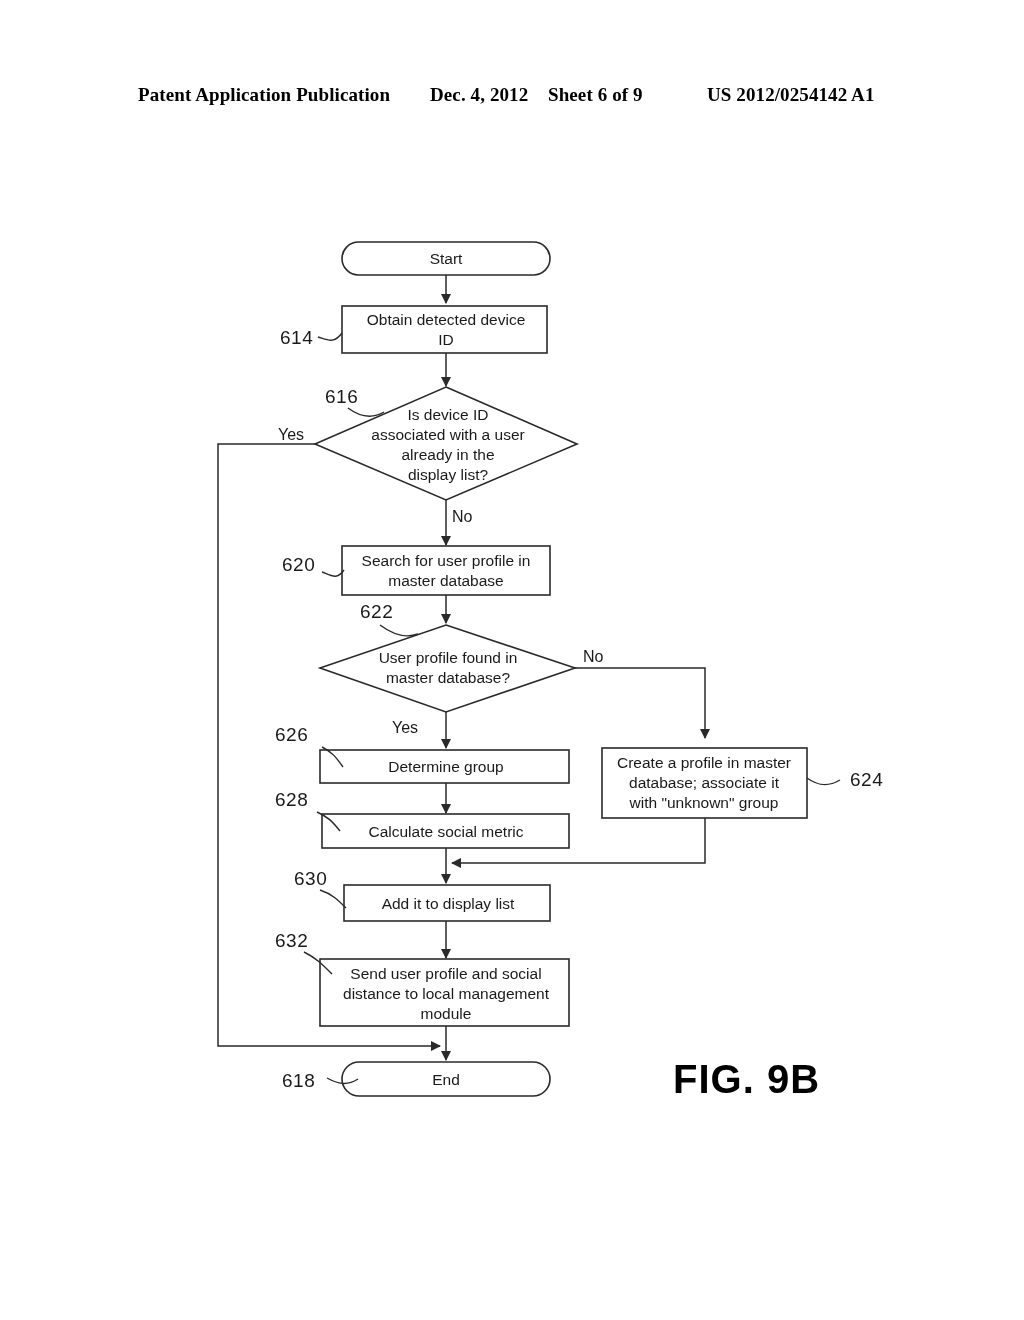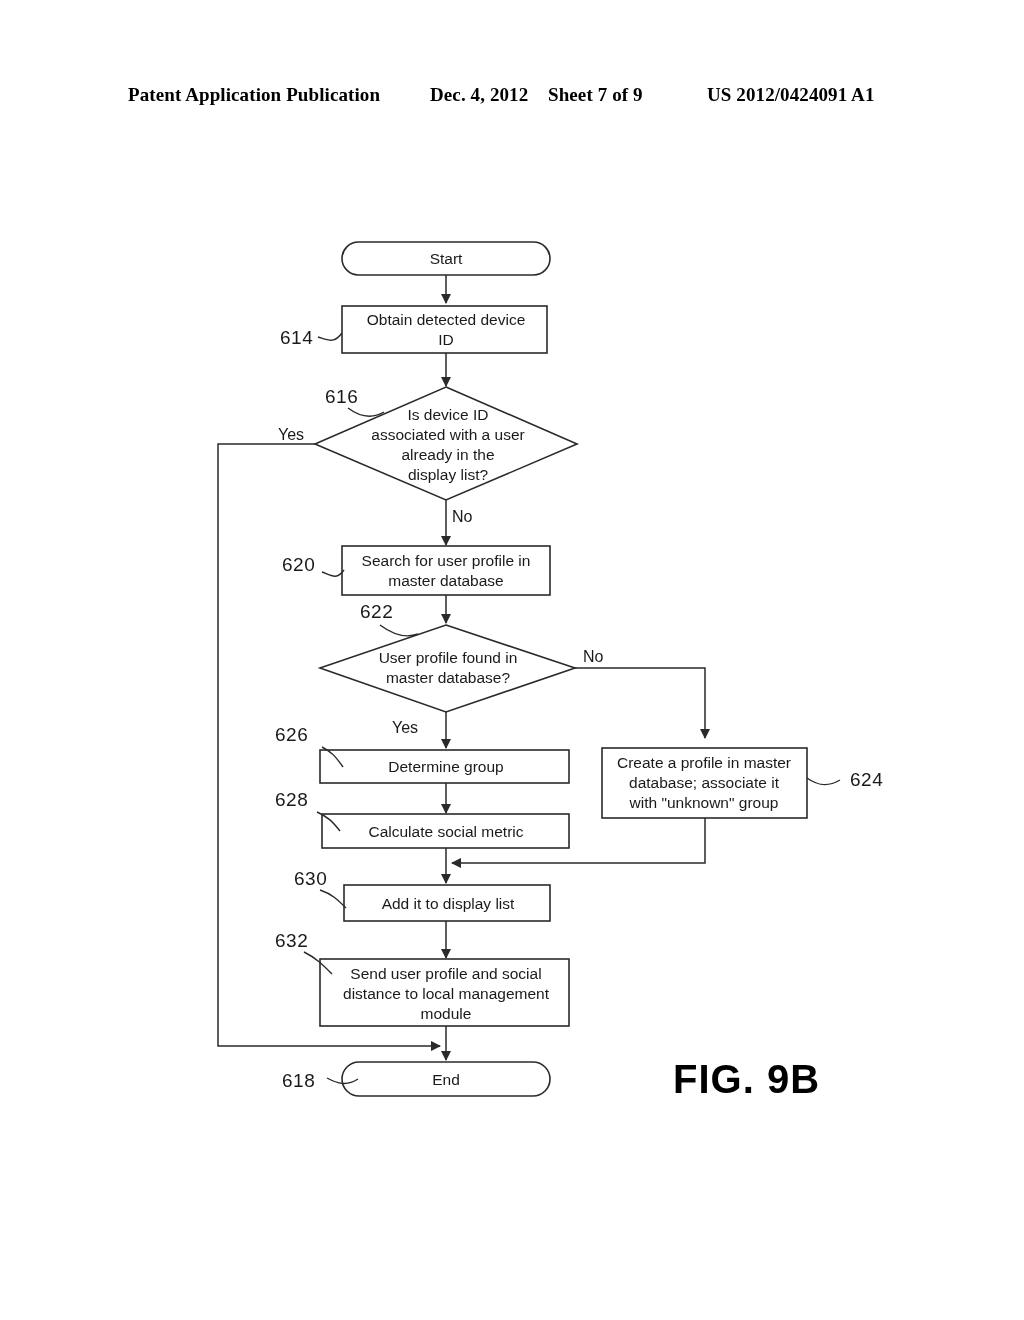--- a/index.html
+++ b/index.html
@@ -25,21 +25,21 @@
     width: 1024px;
     height: 34px;
     display: flex;
     align-items: baseline;
     font-family: "Liberation Serif", serif;
     font-weight: bold;
     font-size: 19px;
     letter-spacing: 0.1px;
     white-space: nowrap;
   }
-  #page-header .hdr-pub    { position: absolute; left: 128px; }
+  #page-header .hdr-pub    { position: absolute; left: 138px; }
   #page-header .hdr-date   { position: absolute; left: 430px; }
   #page-header .hdr-sheet  { position: absolute; left: 548px; }
   #page-header .hdr-number { position: absolute; left: 707px; }
 
   
   #figure-canvas {
     position: absolute;
     top: 0;
     left: 0;
     width: 1024px;
@@ -92,22 +92,22 @@
     stroke: #2a2a2a;
     stroke-width: 1.4;
   }
 </style>
 </head>
 <body>
 
 <div id="page-header">
   <span class="hdr-pub">Patent Application Publication</span>
   <span class="hdr-date">Dec. 4, 2012</span>
-  <span class="hdr-sheet">Sheet 7 of 9</span>
-  <span class="hdr-number">US 2012/0424091 A1</span>
+  <span class="hdr-sheet">Sheet 6 of 9</span>
+  <span class="hdr-number">US 2012/0254142 A1</span>
 </div>
 
 <div id="figure-canvas">
 <svg viewBox="0 0 1024 1320" xmlns="http://www.w3.org/2000/svg">
   <defs>
     <marker id="arw" viewBox="0 0 10 10" refX="9" refY="5" markerWidth="7" markerHeight="7" orient="auto-start-reverse">
       <path d="M 0 0 L 10 5 L 0 10 z" fill="#2a2a2a"></path>
     </marker>
   </defs>
 

